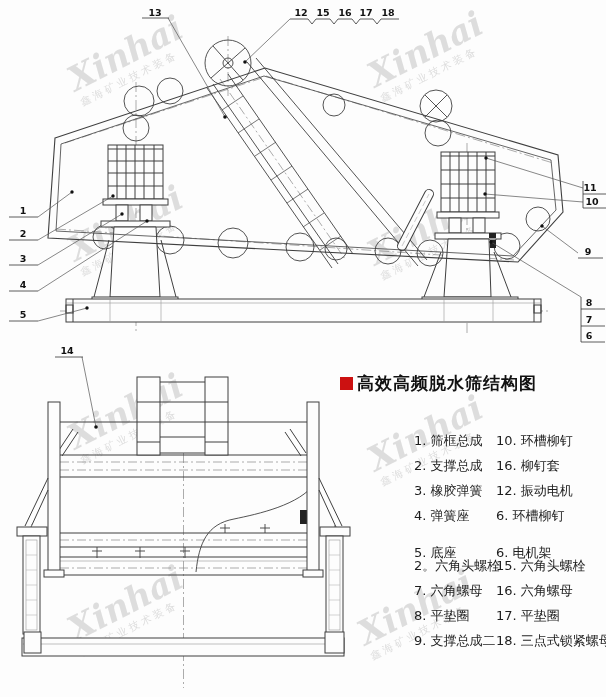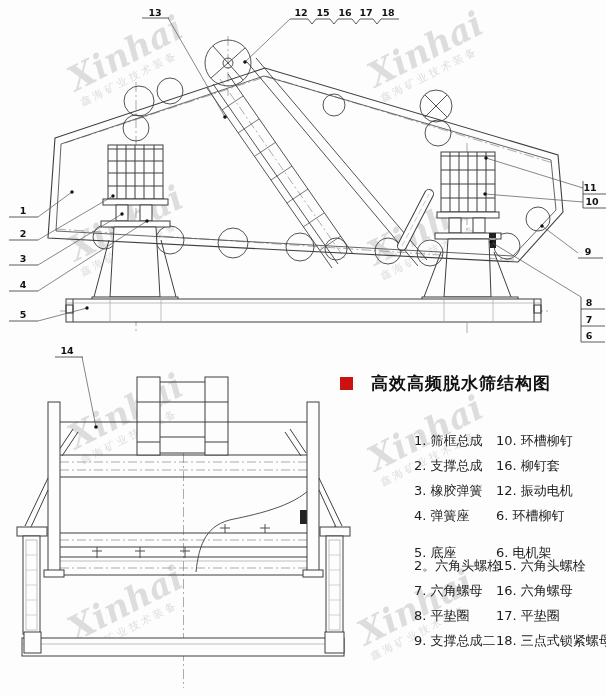--- a/index.html
+++ b/index.html
@@ -5,21 +5,21 @@
   html,body{margin:0;padding:0;}
   body{width:606px;height:697px;position:relative;background:#fdfdfd;overflow:hidden;
        font-family:"DejaVu Sans",sans-serif;}
   .wm{position:absolute;width:200px;transform:rotate(-27deg);color:#c9c9c9;
       opacity:.6;z-index:0;pointer-events:none;text-align:left;line-height:1;}
   .wm .brand{display:block;font-family:"DejaVu Serif",serif;font-style:italic;
       font-weight:bold;font-size:34px;}
   .wm .slogan{display:block;font-size:10.5px;letter-spacing:3px;margin-top:2px;}
   svg.draw{position:absolute;left:0;top:0;z-index:1;}
   .title-block{position:absolute;left:340px;top:372px;z-index:2;display:flex;
-      align-items:center;gap:18px;}
+      align-items:center;gap:4px;}
   .title-block .sq{width:13px;height:13px;display:inline-block;}
   .title-block .txt{font-size:17px;font-weight:bold;color:#111;letter-spacing:1px;
       white-space:nowrap;}
   .plist{position:absolute;left:0;top:0;z-index:2;}
   .prow{position:absolute;left:366px;white-space:nowrap;font-size:13px;color:#1d1d1d;margin-left:48px;}
   .prow .r{position:absolute;left:82px;top:0;white-space:nowrap;background:transparent;}
   svg text.co{font-family:"DejaVu Sans",sans-serif;font-size:9.5px;font-weight:bold;fill:#111;}
 </style>
 </head>
 <body>

